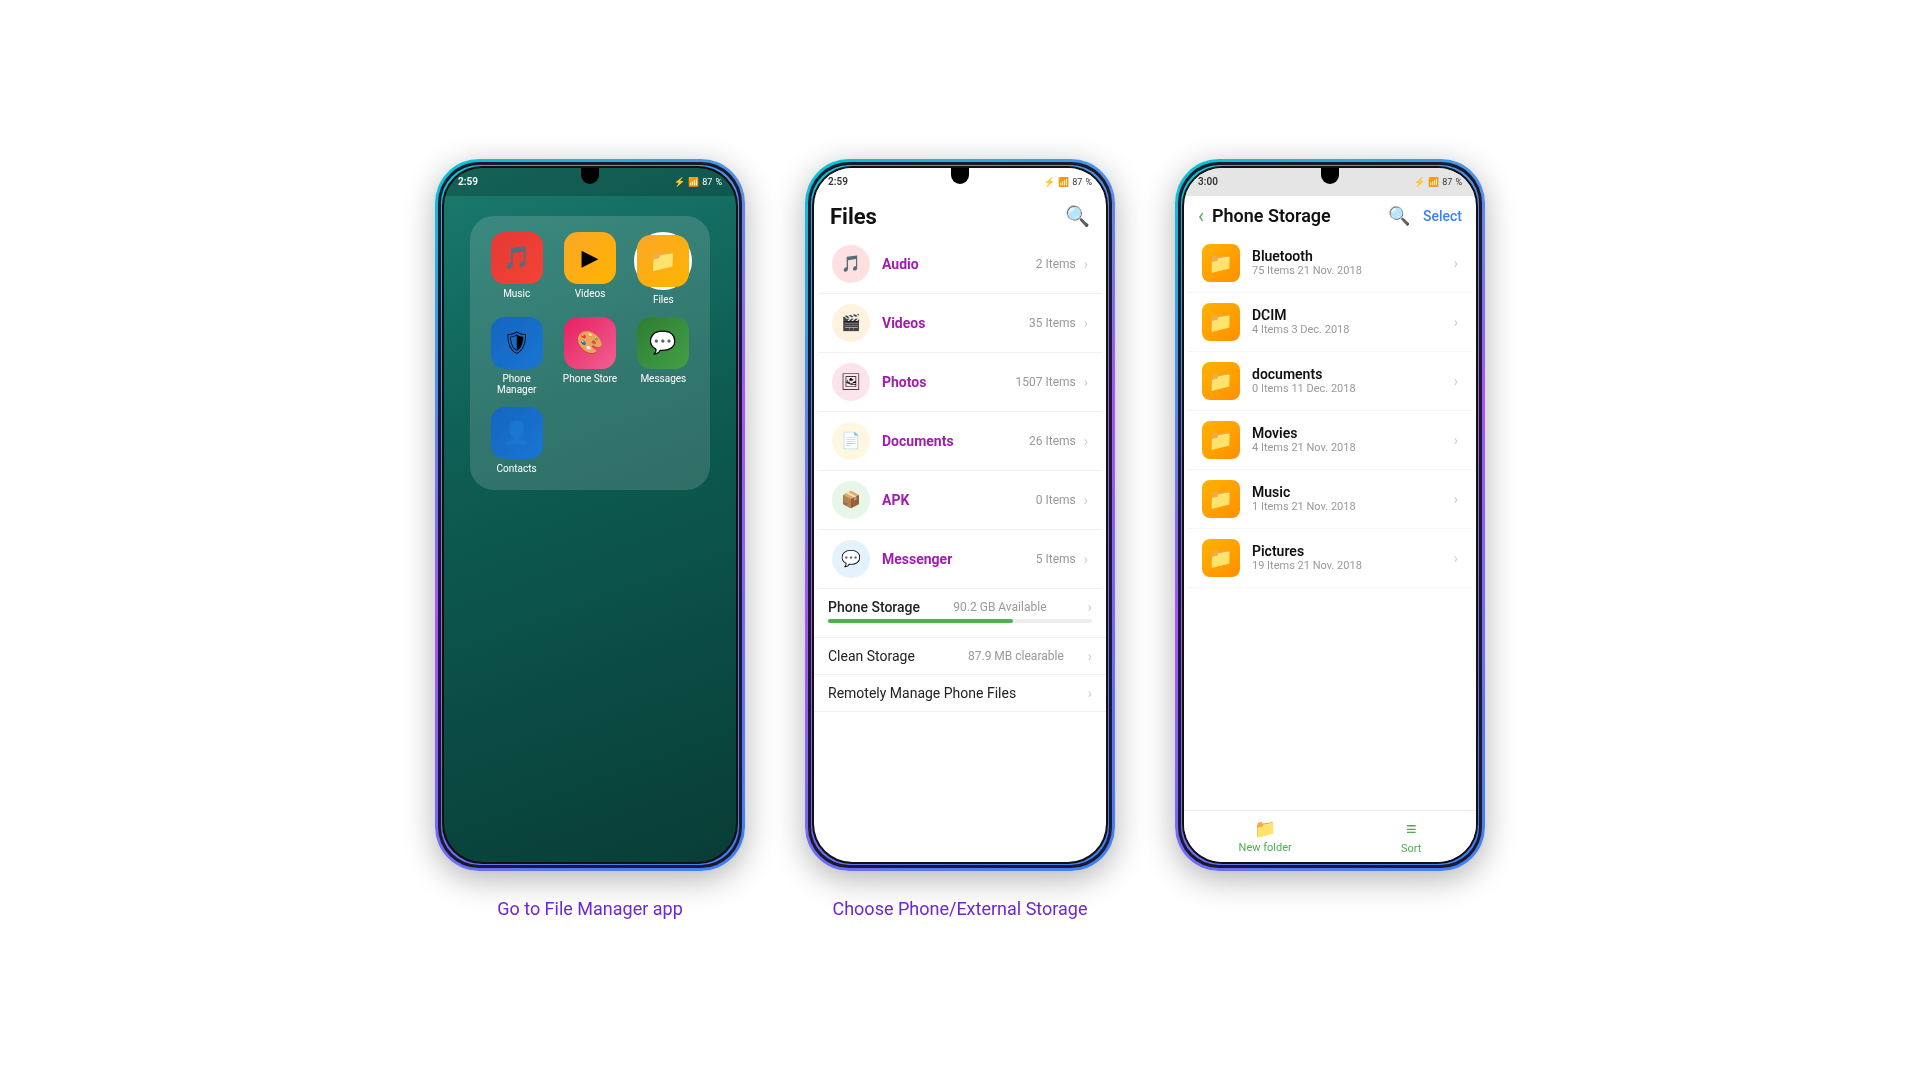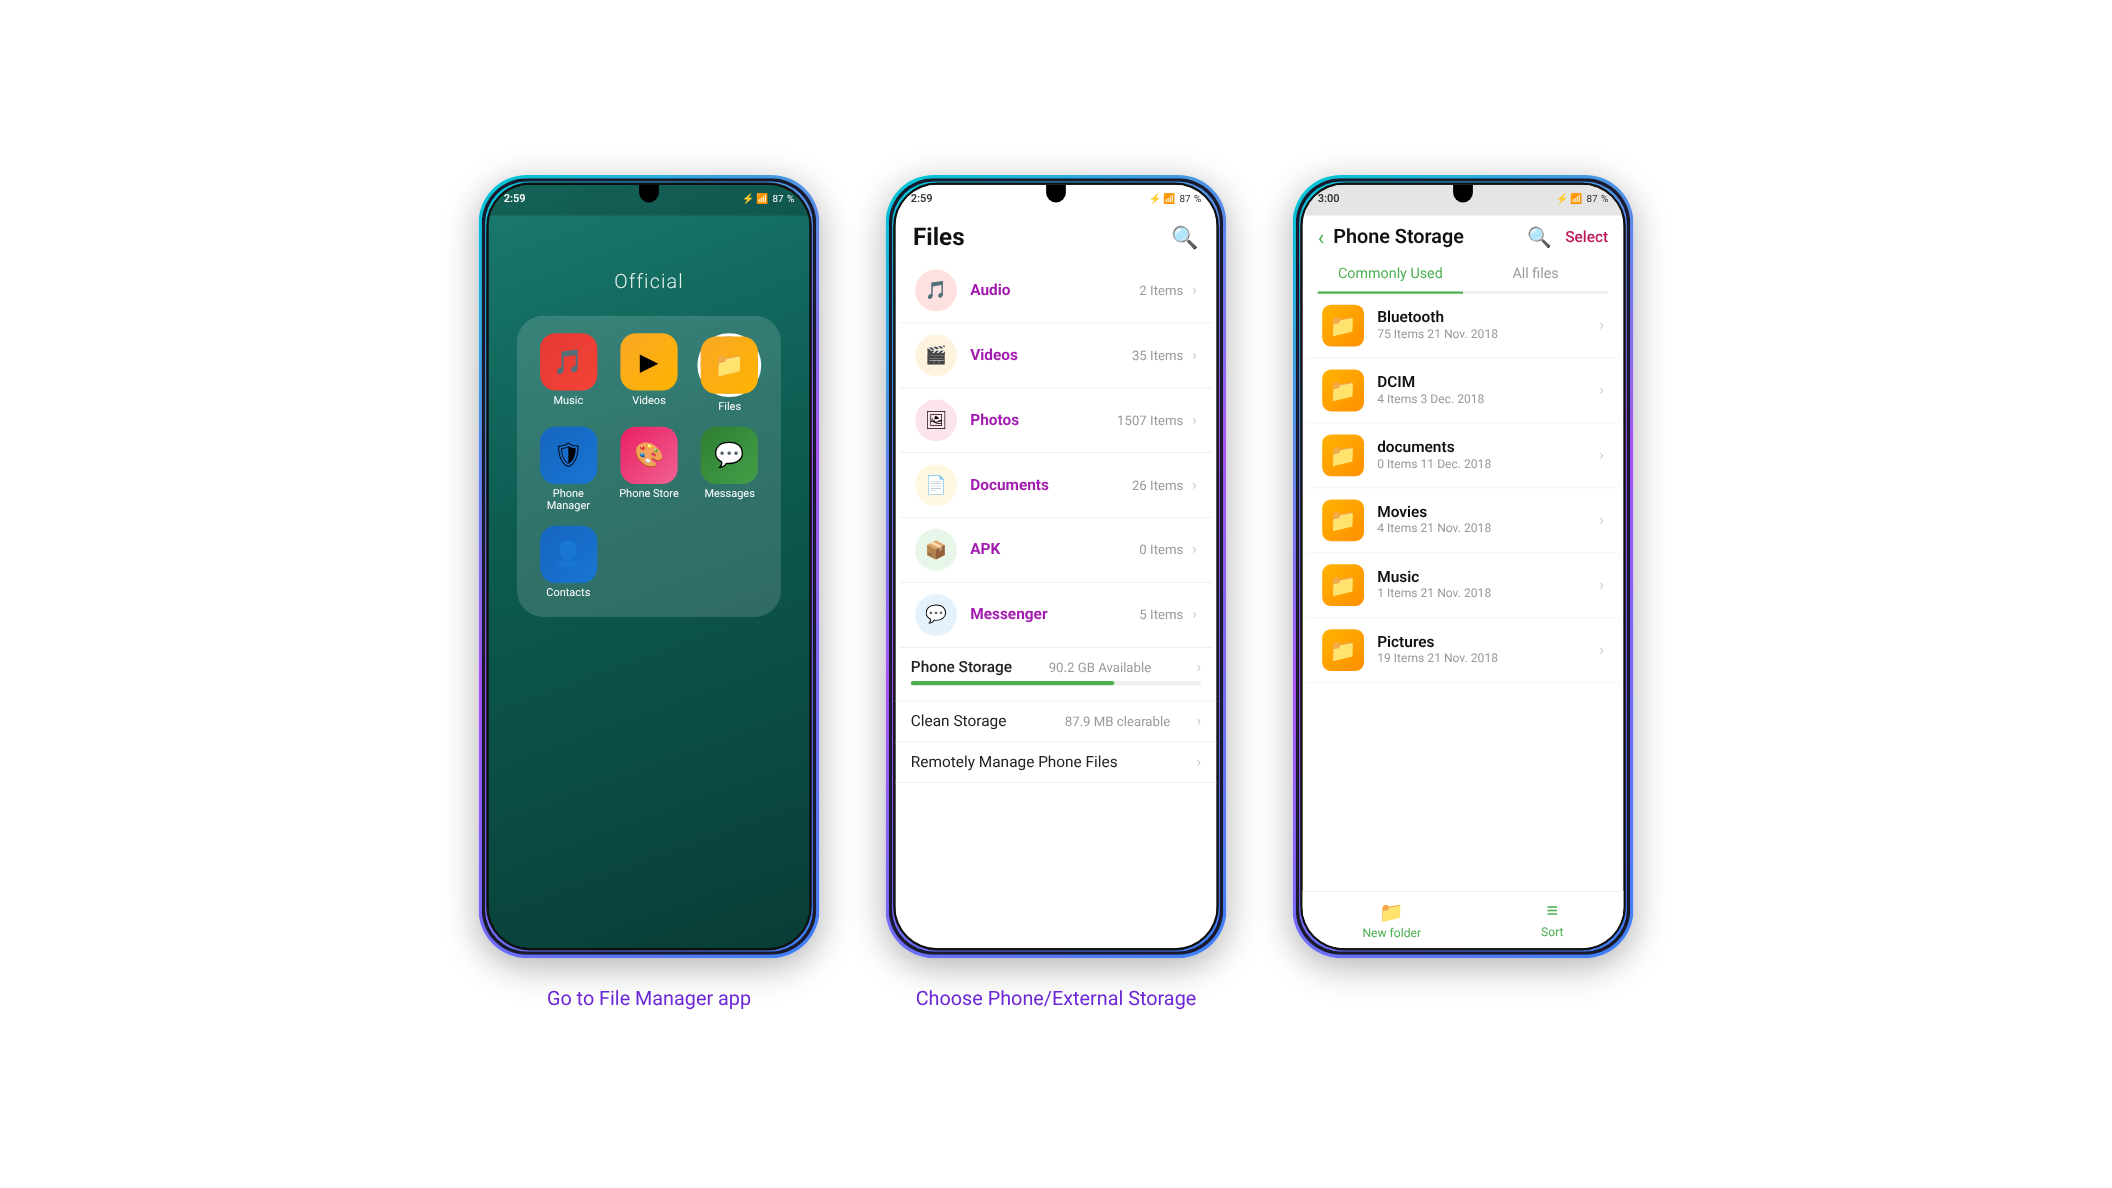--- a/index.html
+++ b/index.html
@@ -215,21 +215,21 @@
     .storage-header {
       display: flex;
       align-items: center;
       padding: 8px 14px 6px;
       gap: 8px;
     }
     .back-btn { color: #4caf50; font-size: 20px; }
     .storage-header-title { flex: 1; font-size: 18px; font-weight: 600; color: #111; }
     .storage-header-actions { display: flex; gap: 12px; align-items: center; }
     .search-btn { font-size: 18px; color: #333; }
-    .select-btn { font-size: 14px; color: #be185d; font-weight: 500; }
+    .select-btn { font-size: 14px; color: #3b82f6; font-weight: 500; }
     .tabs-row {
       display: flex;
       border-bottom: 2px solid #eee;
       margin: 0 14px;
     }
     .tab-item {
       flex: 1;
       text-align: center;
       padding: 8px 0;
       font-size: 13px;
@@ -332,21 +332,20 @@
       <div class="side-btn-left"></div>
       <div class="side-btn-left2"></div>
       <div class="side-btn-right"></div>
       <div class="phone-inner">
         <div class="screen-home">
           <div class="notch"></div>
           <div class="status-bar screen1-status">
             <span class="status-left">2:59</span>
             <span class="status-right">⚡ 📶 <span>87</span>%</span>
           </div>
-          <div class="home-label">Official</div>
           <div class="apps-folder">
 
             <div class="app-item">
               <div class="app-icon music">🎵</div>
               <span class="app-label">Music</span>
             </div>
             <div class="app-item">
               <div class="app-icon videos">▶</div>
               <span class="app-label">Videos</span>
             </div>
@@ -480,24 +479,20 @@
             <span class="status-right">⚡ 📶 <span>87</span>%</span>
           </div>
           <div class="storage-header">
             <span class="back-btn">‹</span>
             <span class="storage-header-title">Phone Storage</span>
             <div class="storage-header-actions">
               <span class="search-btn">🔍</span>
               <span class="select-btn">Select</span>
             </div>
           </div>
-          <div class="tabs-row">
-            <div class="tab-item active">Commonly Used</div>
-            <div class="tab-item">All files</div>
-          </div>
           <div class="folder-list">
 
             <div class="folder-row">
               <div class="folder-icon">📁</div>
               <div class="folder-info">
                 <div class="folder-name">Bluetooth</div>
                 <div class="folder-meta">75 Items  21 Nov. 2018</div>
               </div>
               <span class="folder-chevron">›</span>
             </div>

